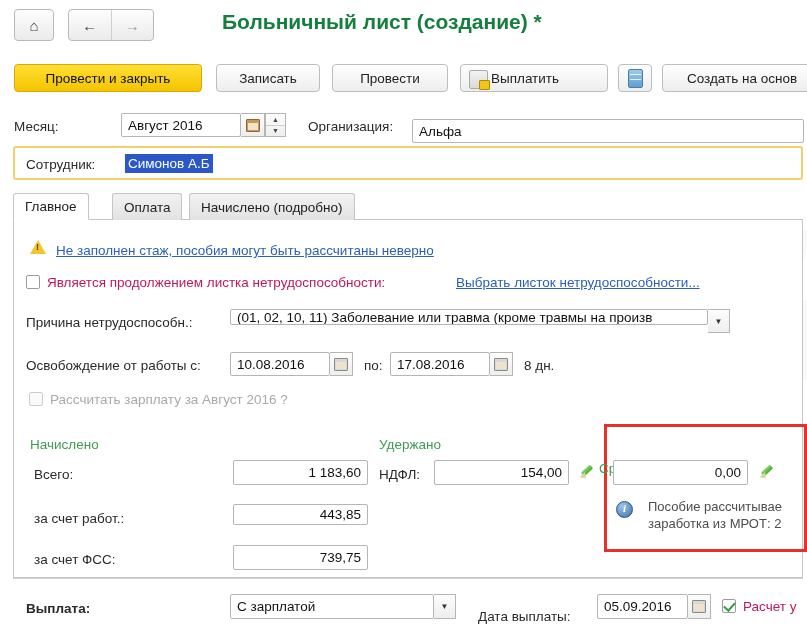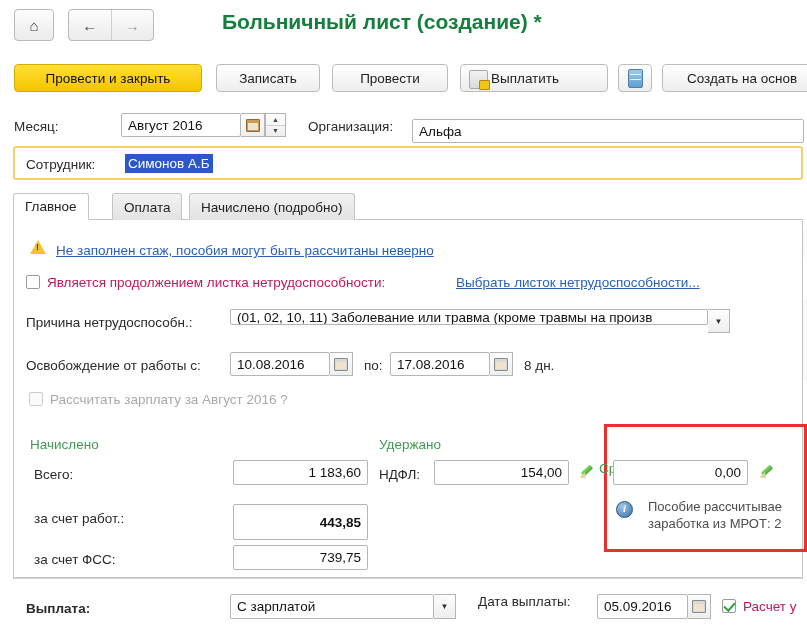--- a/index.html
+++ b/index.html
@@ -527,21 +527,21 @@
 </div>
 <div class="lbl" style="left:524px; top:358px;">8 дн.</div>
 
 <div class="cbox disabled" style="left:29px; top:392px;"></div>
 <div class="txt disabled" style="left:50px; top:392px;">Рассчитать зарплату за Август 2016 ?</div>
 
 <div class="sec-head" style="left:30px; top:437px;">Начислено</div>
 <div class="lbl" style="left:34px; top:467px;">Всего:</div>
 <div class="fld num" style="left:233px; top:460px; width:135px; height:25px;">1 183,60</div>
 <div class="lbl" style="left:34px; top:511px;">за счет работ.:</div>
-<div class="fld num" style="left:233px; top:504px; width:135px; height:36px;font-weight:bold;">443,85</div>
+<div class="fld num" style="left:233px; top:504px; width:135px; height:21px;">443,85</div>
 <div class="lbl" style="left:34px; top:552px;">за счет ФСС:</div>
 <div class="fld num" style="left:233px; top:545px; width:135px; height:25px;">739,75</div>
 
 <div class="sec-head" style="left:379px; top:437px;">Удержано</div>
 <div class="lbl" style="left:379px; top:467px;">НДФЛ:</div>
 <div class="fld num" style="left:434px; top:460px; width:135px; height:25px;">154,00</div>
 <div class="pencil" style="left:580px; top:464px;"></div>
 
 <div class="redbox"></div>
 <div class="sec-head" style="left:599px; top:437px;margin-top:24px;">Средний заработок</div>
@@ -550,19 +550,19 @@
 <div class="info-icon" style="left:616px; top:501px;"></div>
 <div class="info-text" style="left:648px; top:498px;">Пособие рассчитывае</div>
 <div class="info-text" style="left:648px; top:515px;">заработка из МРОТ: 2</div>
 
 <div class="bottom-sep"></div>
 <div class="lbl" style="left:26px; top:601px;font-weight:bold;">Выплата:</div>
 <div class="fld" style="left:230px; top:594px; width:204px; height:25px;">С зарплатой</div>
 <div class="drop" style="left:434px; top:594px; width:22px; height:25px;">
   <span>▼</span>
 </div>
-<div class="lbl" style="left:478px; top:594px;">Дата выплаты:</div>
+<div class="lbl" style="left:478px; top:609px;">Дата выплаты:</div>
 <div class="fld" style="left:597px; top:594px; width:91px; height:25px;">05.09.2016</div>
 <div class="spin-cal" style="left:688px; top:594px; width:23px; height:25px;">
   <span class="cal-glyph" style="background:#d8d8d8;border-color:#8a8a8a;"></span>
 </div>
 <div class="cbox checked" style="left:722px; top:599px;"></div>
 <div class="txt" style="left:743px; top:599px;">Расчет у</div>
 
 </body></html>

